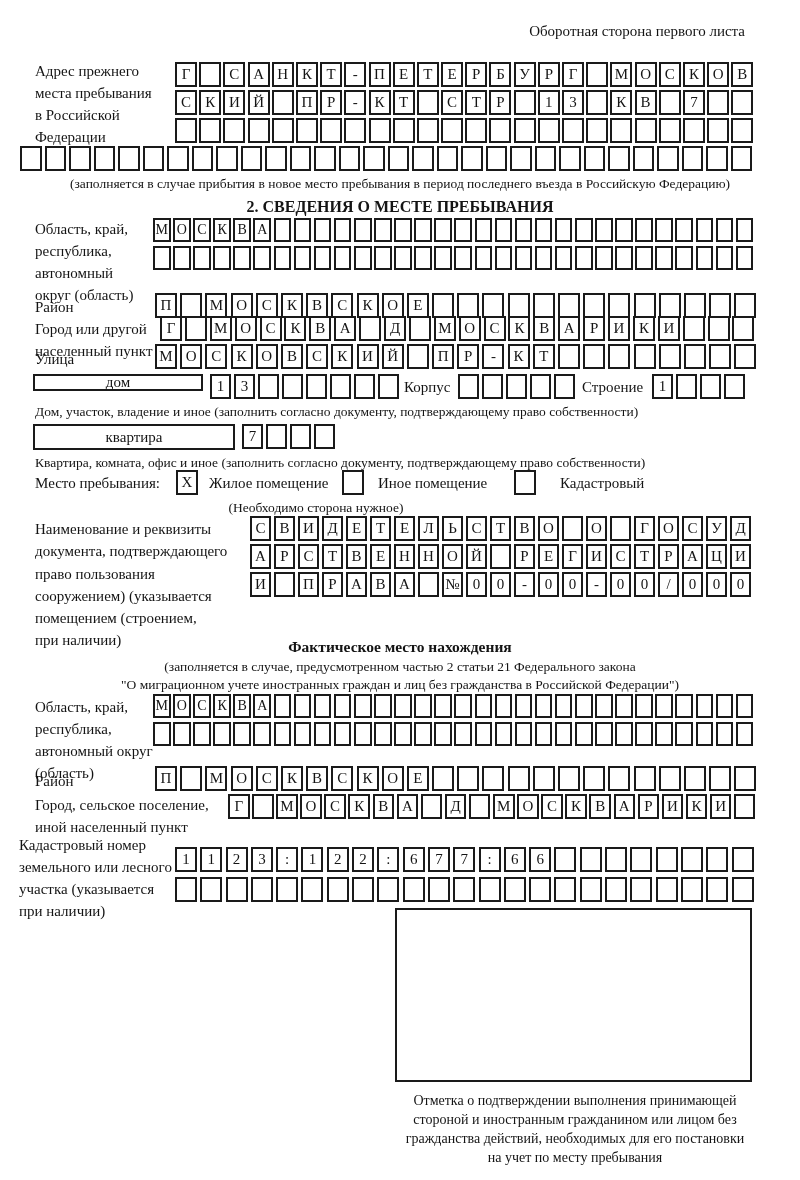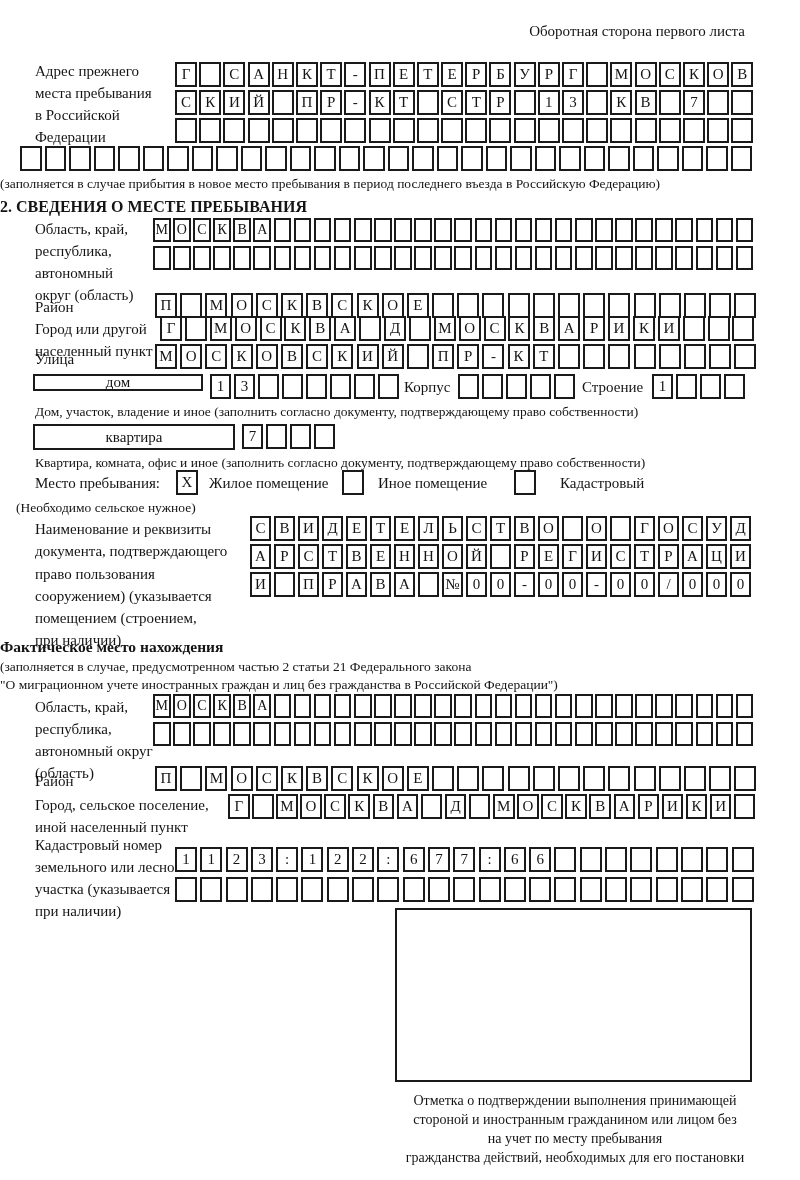--- a/index.html
+++ b/index.html
@@ -1,21 +1,21 @@
 <!DOCTYPE html>
 <html><head>
 <meta charset="utf-8">
 <style>
   *{margin:0;padding:0;box-sizing:border-box}
   html,body{width:800px;height:1180px}
   body{position:relative;background:#fff;color:#141414;font-family:"Liberation Serif",serif;overflow:hidden}
   .abs{position:absolute}
   .lbl{font-size:15px;line-height:22px;white-space:nowrap}
   .cap{font-size:13.5px;white-space:nowrap}
-  .center{text-align:left}
+  .center{text-align:center}
   .bold{font-weight:bold}
   .cellrow{display:flex;align-items:stretch}
   .cell{flex:none;border:2px solid #1a1a1a;background:#fff;display:flex;align-items:center;justify-content:center;font-size:15px;height:25px;line-height:1}
   .r-a{gap:2.2px}.r-a .cell{width:22px}
   .r-full{gap:3px}.r-full .cell{width:21.5px}
   .r-obl{gap:2.5px}.r-obl .cell{width:17.6px;height:24px;font-size:14px}
   .r-d{gap:3.2px}.r-d .cell{width:22px}
   .r-g2{gap:2.9px}.r-g2 .cell{width:22px}
   .r-dom{gap:3px}.r-dom .cell{width:21px}
   .r-doc{gap:3px}.r-doc .cell{width:21px}
@@ -346,21 +346,21 @@
   </div>
 <div class="abs cap" style="left:35px;top:455px">Квартира, комната, офис и иное (заполнить согласно документу, подтверждающему право собственности)</div>
 
 <div class="abs lbl" style="left:35px;top:472px">Место пребывания:</div>
 <div class="abs chk" style="left:176px;top:470px">X</div>
 <div class="abs lbl" style="left:209px;top:472px">Жилое помещение</div>
 <div class="abs chk" style="left:342px;top:470px"></div>
 <div class="abs lbl" style="left:378px;top:472px">Иное помещение</div>
 <div class="abs chk" style="left:514px;top:470px"></div>
 <div class="abs lbl" style="left:560px;top:472px">Кадастровый</div>
-<div class="abs cap center" style="left:16px;top:500px;width:600px">(Необходимо сельское нужное)</div>
+<div class="abs cap center" style="left:16px;top:500px;width:600px">(Необходимо сторона нужное)</div>
 
 <div class="abs lbl" style="left:35px;top:518px;line-height:22.3px">
   <div>Наименование и реквизиты</div>
   <div>документа, подтверждающего</div>
   <div>право пользования</div>
   <div>сооружением) (указывается</div>
   <div>помещением (строением,</div>
   <div>при наличии)</div>
 </div>
 <div class="abs cellrow r-doc" style="left:250px;top:516px">
@@ -558,21 +558,21 @@
     <span class="cell">К</span>
     <span class="cell">В</span>
     <span class="cell">А</span>
     <span class="cell">Р</span>
     <span class="cell">И</span>
     <span class="cell">К</span>
     <span class="cell">И</span>
     <span class="cell"></span>
   </div>
 
-<div class="abs lbl" style="left:35px;top:834px">
+<div class="abs lbl" style="left:19px;top:834px">
   <div>Кадастровый номер</div>
   <div>земельного или лесного</div>
   <div>участка (указывается</div>
   <div>при наличии)</div>
 </div>
 <div class="abs cellrow r-kad" style="left:175px;top:847px">
     <span class="cell">1</span>
     <span class="cell">1</span>
     <span class="cell">2</span>
     <span class="cell">3</span>
@@ -619,15 +619,15 @@
     <span class="cell"></span>
     <span class="cell"></span>
     <span class="cell"></span>
     <span class="cell"></span>
   </div>
 
 <div class="abs stampbox" style="left:395px;top:908px;width:357px;height:174px"></div>
 <div class="abs stampcap" style="left:380px;top:1091px;width:390px">
   <div>Отметка о подтверждении выполнения принимающей</div>
   <div>стороной и иностранным гражданином или лицом без</div>
+  <div>гражданства действий, необходимых для его постановки</div>
   <div>на учет по месту пребывания</div>
-  <div>гражданства действий, необходимых для его постановки</div>
 </div>
 
 </body></html>

